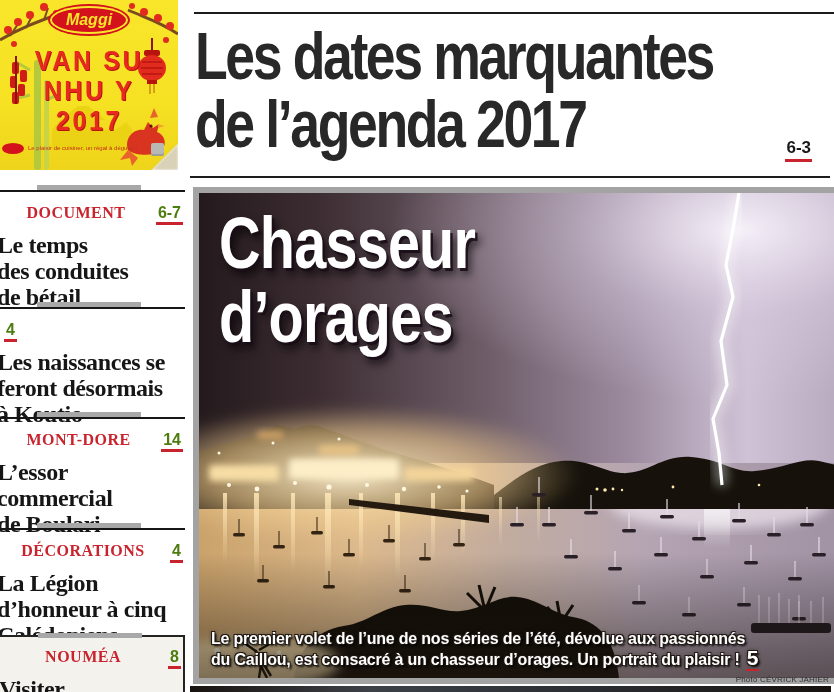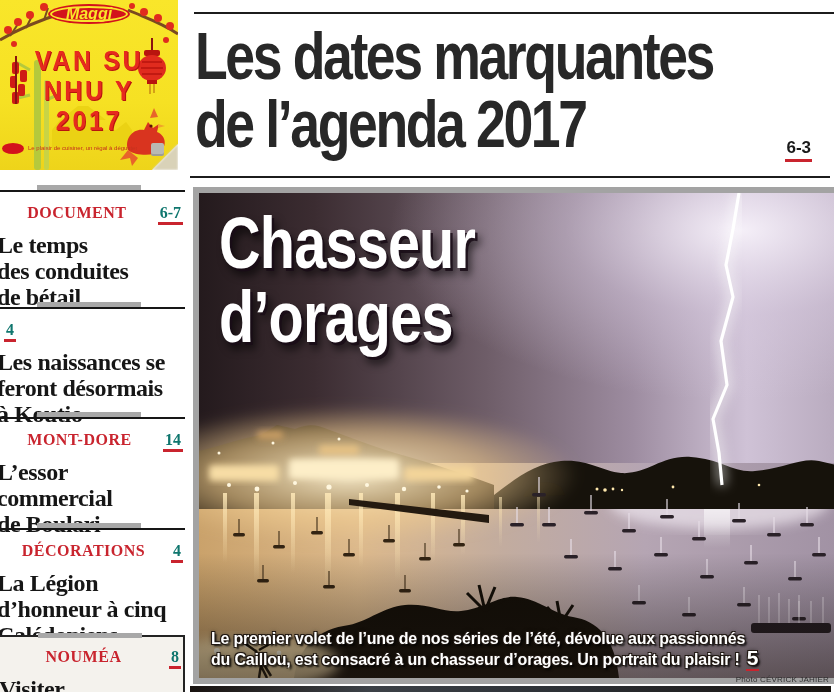--- a/index.html
+++ b/index.html
@@ -5,21 +5,21 @@
   html,body{margin:0;padding:0;background:#fff;}
   .page{position:relative;width:834px;height:692px;overflow:hidden;background:#fff;
         font-family:"Liberation Sans",sans-serif;}
 
   
   .ad{position:absolute;left:0;top:0;width:178px;height:170px;overflow:hidden;
       background:linear-gradient(180deg,#f9e62a 0%,#f6e123 60%,#eed41a 100%);}
   .ad svg{position:absolute;left:0;top:0;}
   .ad-maggi{position:absolute;top:6px;left:50%;transform:translateX(-50%);
       background:#d3121c;color:#f9e62a;font-weight:bold;font-style:italic;font-size:16px;
-      width:78px;height:16px;display:flex;align-items:center;justify-content:center;
+      width:78px;height:28px;display:flex;align-items:center;justify-content:center;
       border-radius:50%;box-shadow:0 0 0 2px #d3121c, inset 0 0 0 2px #f9e62a;}
   .ad-line{position:absolute;left:0;width:100%;text-align:center;color:#e62a1e;
       font-weight:bold;font-size:27px;letter-spacing:3px;transform:scaleX(.92);
       text-shadow:1px 1px 0 #b8140e;}
   .ad-l1{top:46px;}.ad-l2{top:76px;}.ad-l3{top:106px;}
   .ad-strip{position:absolute;left:0;bottom:14px;width:100%;height:16px;display:flex;
       align-items:center;gap:4px;padding-left:2px;box-sizing:border-box;}
   .ad-ministamp{width:22px;height:11px;background:#d3121c;border-radius:50%;flex:0 0 auto;}
   .ad-tagline{font-size:6px;color:#c6321f;white-space:nowrap;overflow:hidden;}
   .ad-graystamp{position:absolute;right:14px;bottom:16px;width:13px;height:11px;
@@ -40,25 +40,25 @@
   .mh-pageref{position:absolute;right:22px;top:138px;font-weight:bold;font-size:17px;
       color:#1a1a1a;border-bottom:3px solid #c9242e;padding:0 1px 1px;}
 
   
   .sidebar{position:absolute;left:0;top:185px;width:185px;height:507px;overflow:hidden;}
   .sb-sec{position:relative;}
   .s1{height:117px;}.s2{height:110px;}.s3{height:111px;}.s4{height:112px;}
   .sb-sep{position:relative;height:8px;}
   .sb-sep::before{content:"";position:absolute;left:0;right:0;top:5px;height:2px;background:#161616;}
   .sb-sep::after{content:"";position:absolute;left:20%;width:56%;top:0;height:5px;background:#a8a8a8;}
-  .sb-head{display:flex;align-items:baseline;padding:5px 2px 0 0;}
+  .sb-head{display:flex;align-items:baseline;padding:11px 2px 0 0;}
   .sb-label{flex:1;text-align:center;color:#c9242e;font-family:"Liberation Serif",serif;
       font-weight:bold;font-size:16px;letter-spacing:.5px;}
-  .sb-page{font-family:Liberation Serif, serif;font-weight:bold;font-size:16px;color:#0f766e;
-      border-bottom:3px solid #c9242e;padding:0 2px 0;margin-left:4px;margin-top:6px;}
+  .sb-page{font-family:Liberation Sans, sans-serif;font-weight:bold;font-size:16px;color:#4d7c0f;
+      border-bottom:3px solid #c9242e;padding:0 2px 0;margin-left:4px;}
   .sb-title{font-family:"Liberation Serif",serif;font-weight:bold;font-size:24px;
       line-height:26px;color:#161616;white-space:pre-line;margin:7px 0 0 -3px;
       letter-spacing:-.4px;}
   .sb-box{position:relative;border:2px solid #232323;background:#f4f2ed;height:60px;
       margin-left:-5px;padding-left:5px;}
   .sb-box::before{content:"";position:absolute;left:22%;width:56%;top:-4px;height:5px;background:#a8a8a8;}
 
   
   .photo{position:absolute;left:193px;top:187px;width:637px;height:485px;
       border:6px solid #a3a3a3;overflow:hidden;background:#6b5a66;}

